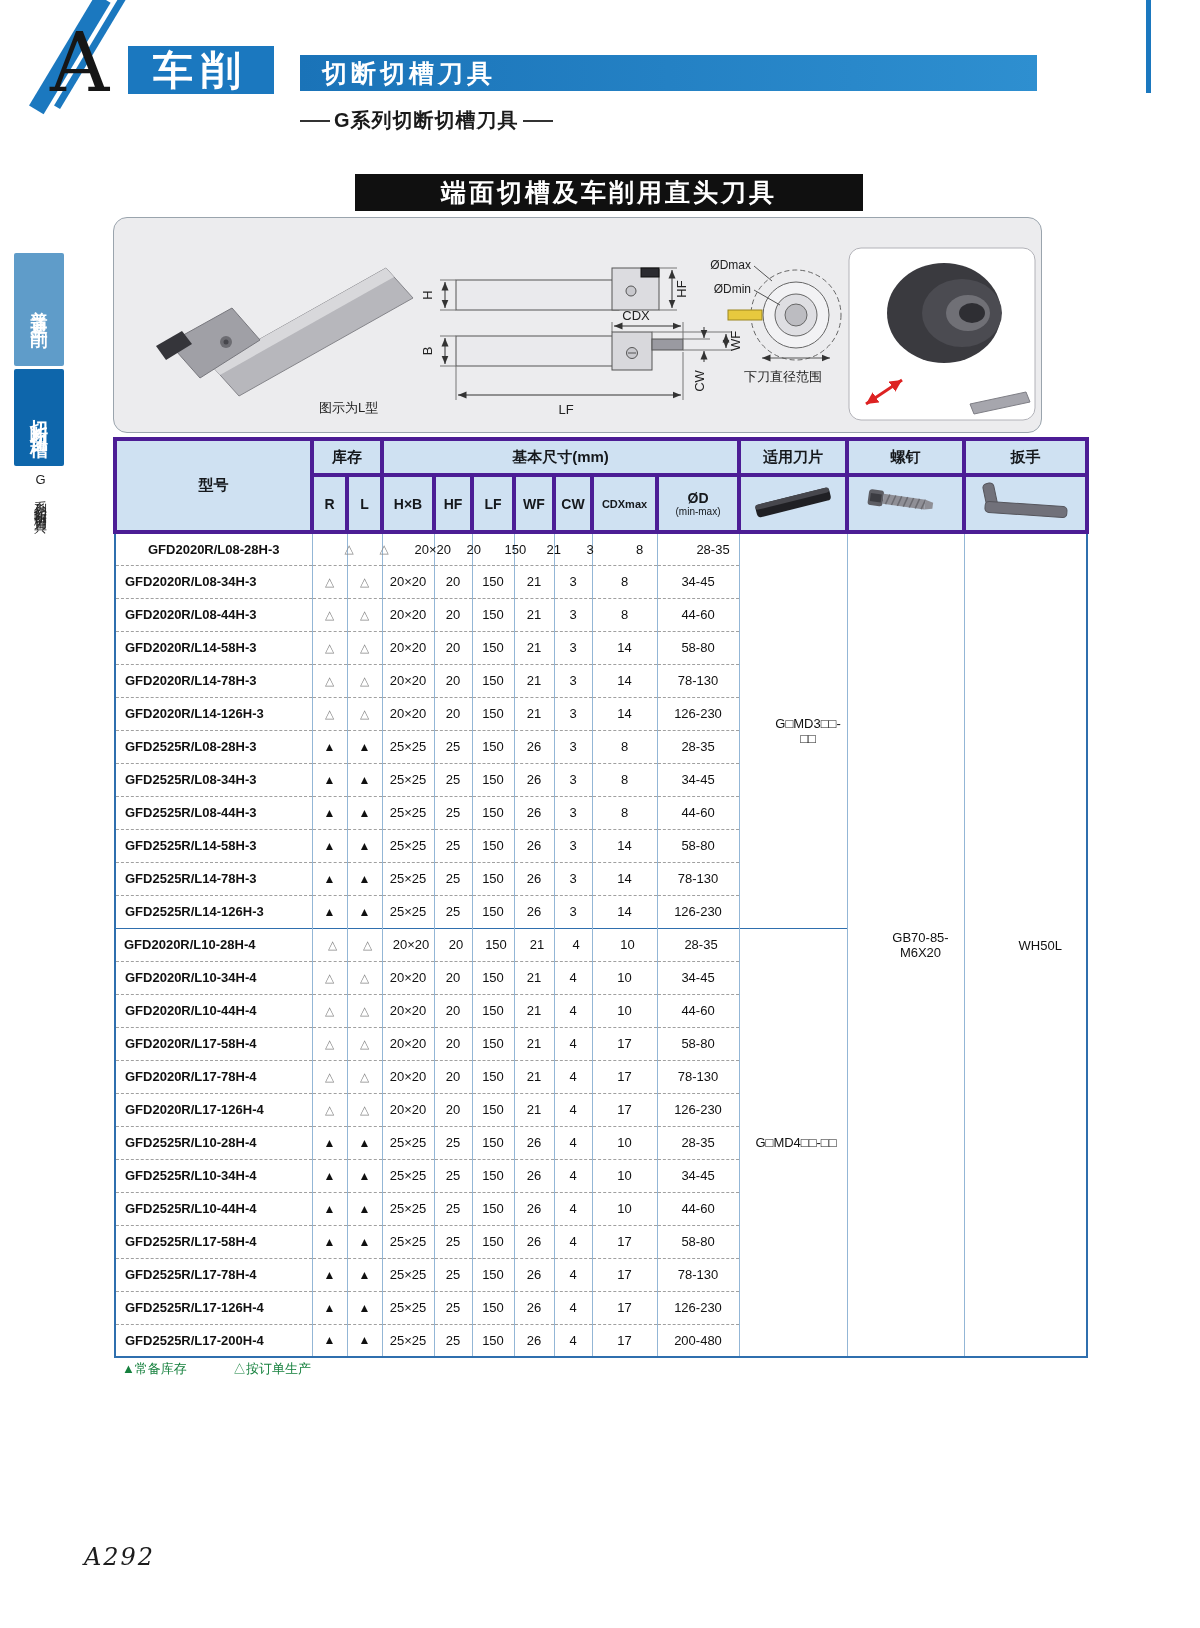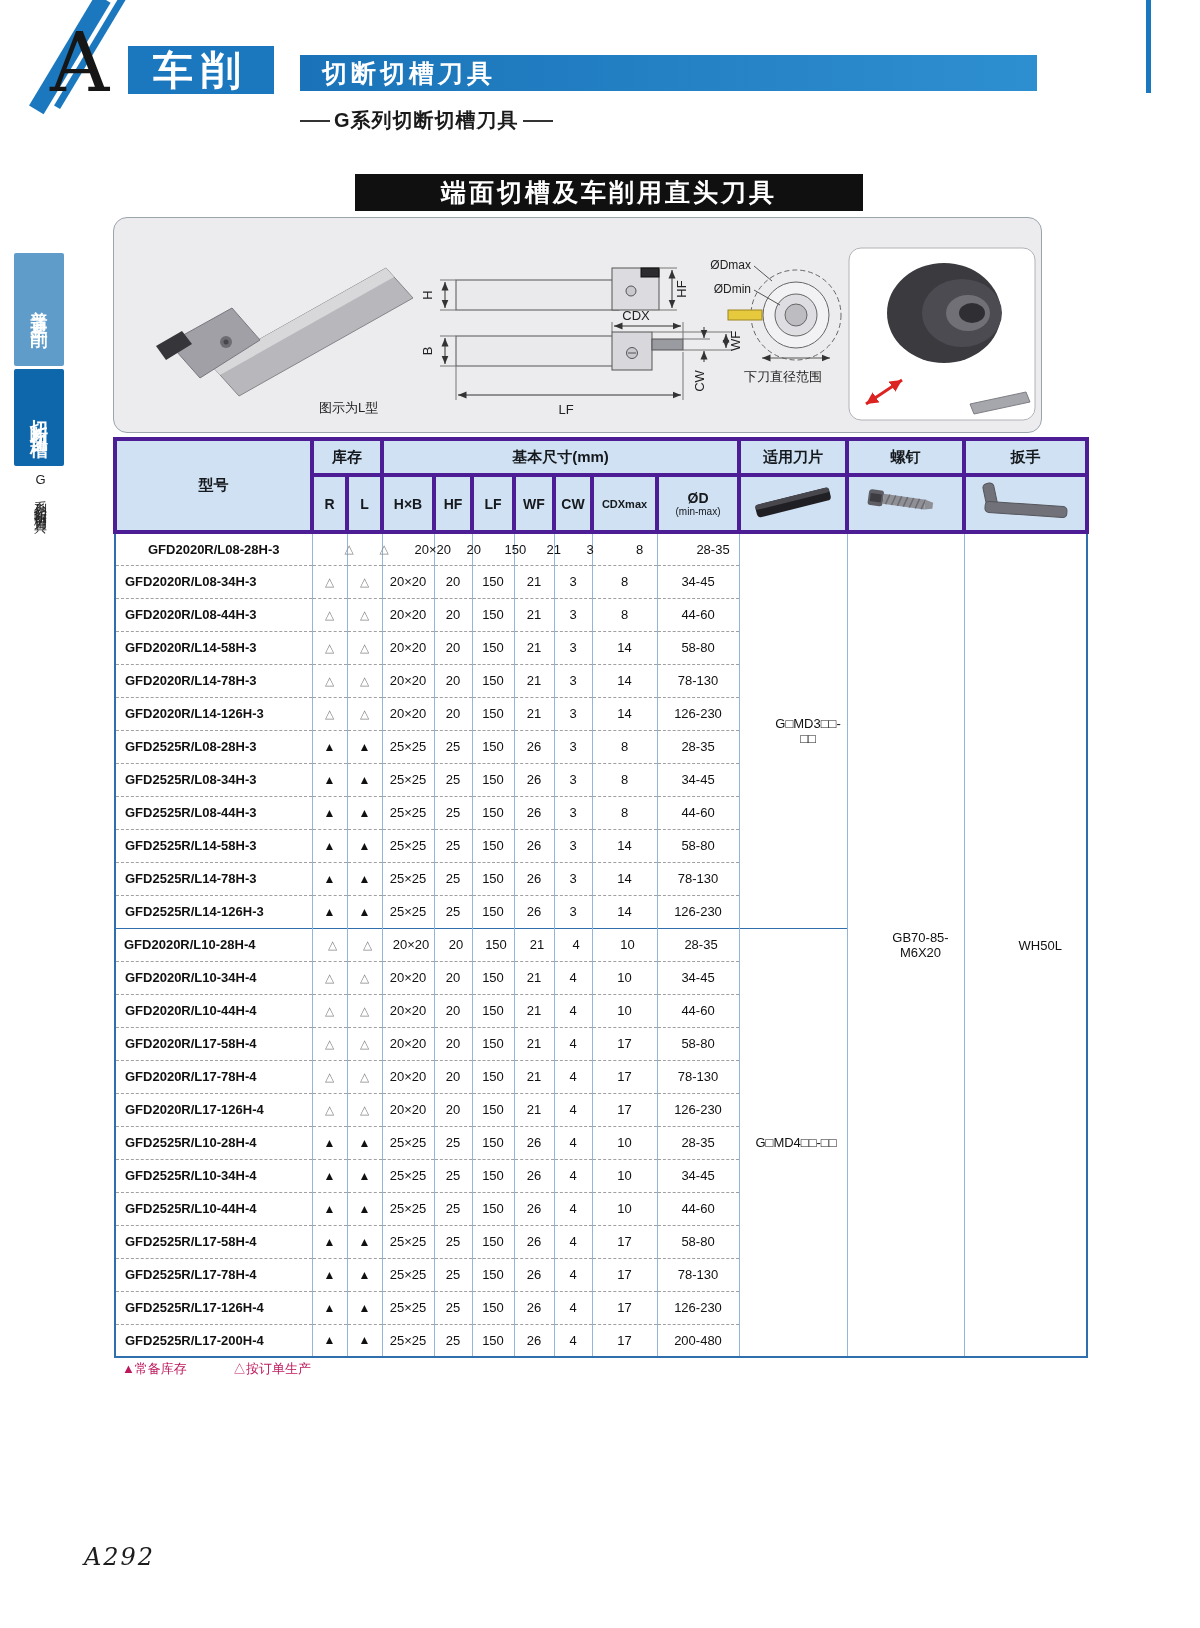--- a/index.html
+++ b/index.html
@@ -76,21 +76,21 @@
     border-top:1px dashed #a0a0a0;
     height:33px; font-size:13px; text-align:center; vertical-align:middle; background:#fff; padding:0 2px;
   }
   .spec-table tbody tr:first-child > td { border-top:none;padding-left:32px; }
   .spec-table tr.group-start > td { border-top:1px solid #2f6fae;padding-left:8px; }
   .spec-table td.model { text-align:left; padding-left:9px; font-weight:bold; font-size:13px; white-space:nowrap; }
   .spec-table td.tri.open { color:#8b8b8b; font-size:12px; }
   .spec-table td.tri.solid { color:#111; font-size:12px; }
   .spec-table td.merged { font-size:13px; }
 
-  .legend { left:122px; top:1360px; display:flex; gap:46px; font-size:13px; color:#be185d;align-items:center; }
+  .legend { left:122px; top:1360px; display:flex; gap:46px; font-size:13px; color:#15803d;align-items:center; }
   .page-number {
     left:84px; top:1543px; font-family:"DejaVu Serif", serif; font-style:italic;
     font-size:24px; letter-spacing:2px; color:#1c1c1c;
   }
 </style>
 </head>
 <body>
 
 <div class="abs letter-a">A</div>
 <div class="abs stripe stripe1"></div>

